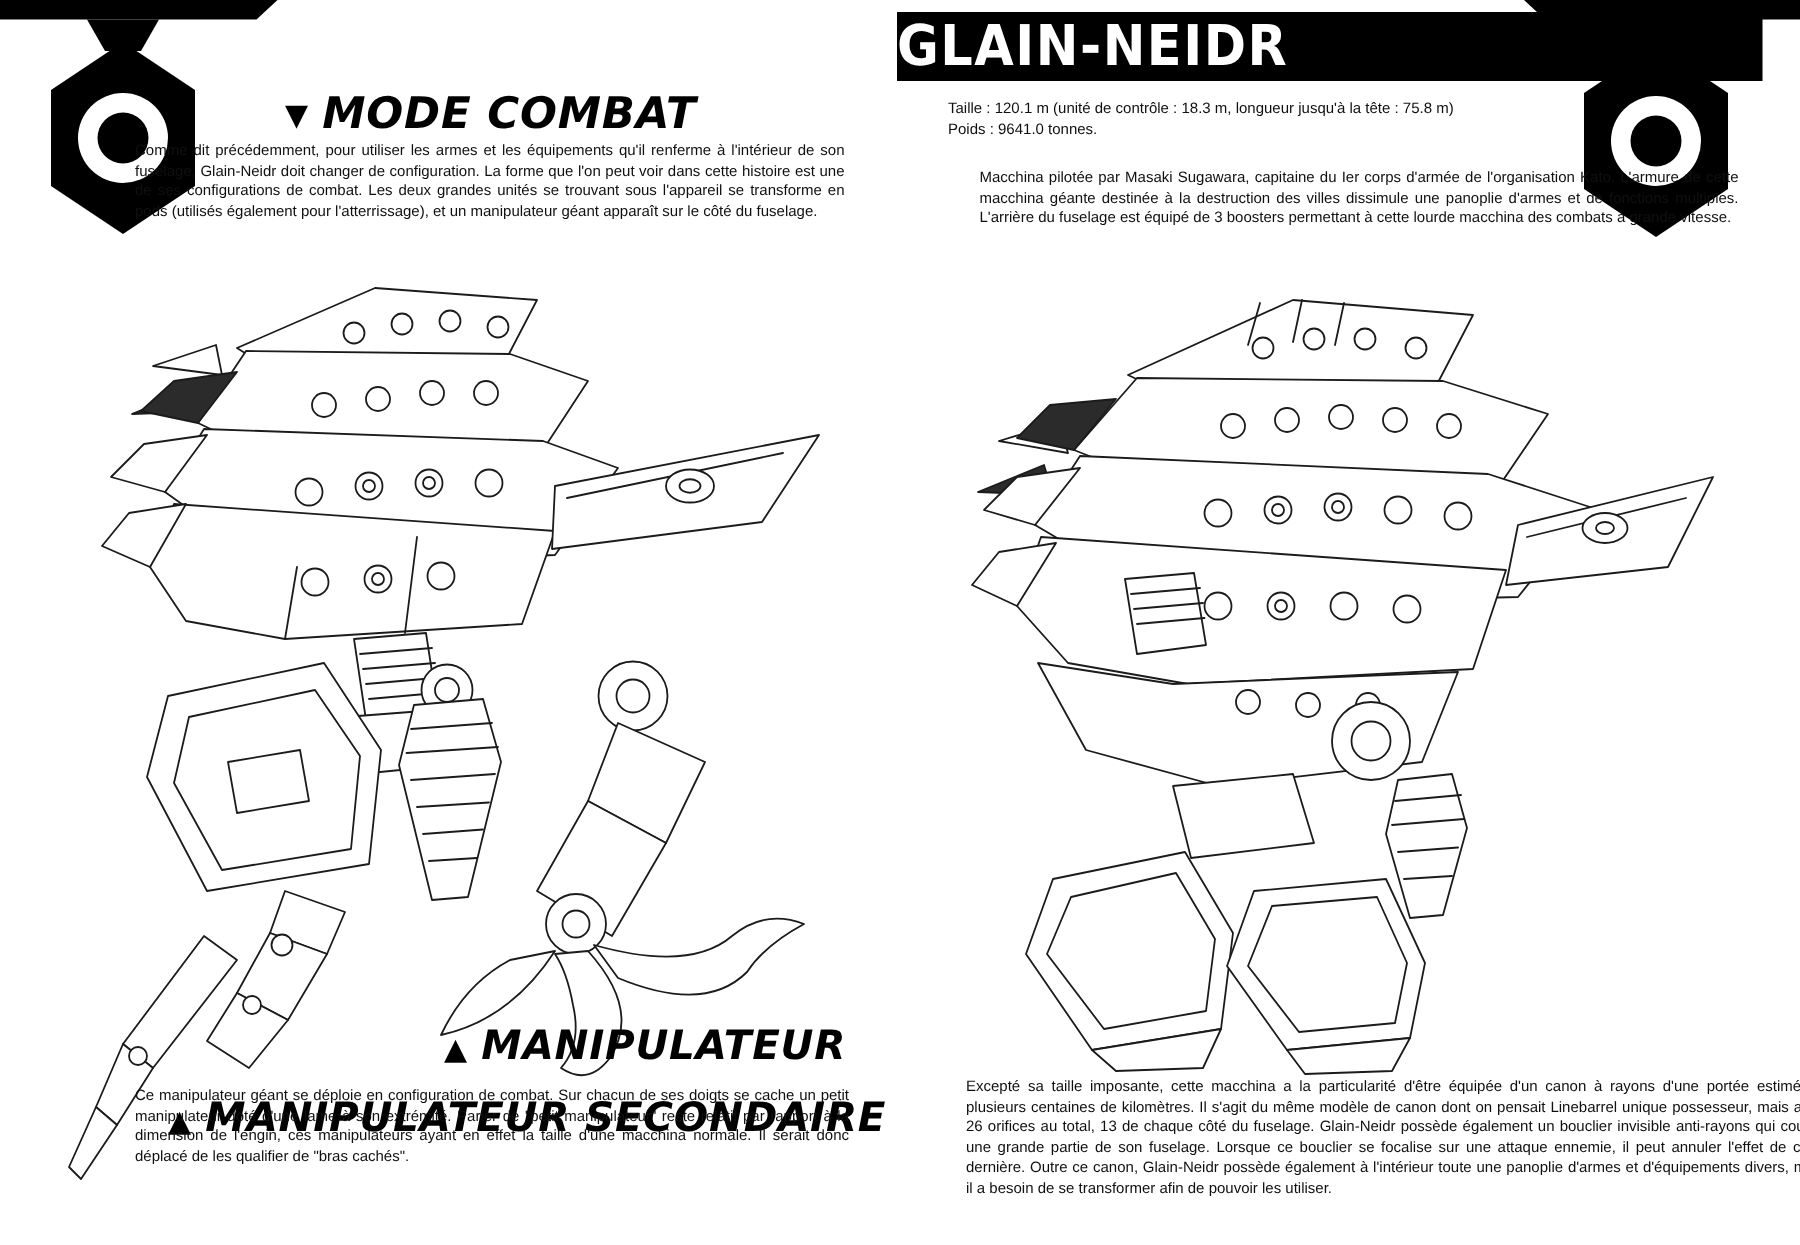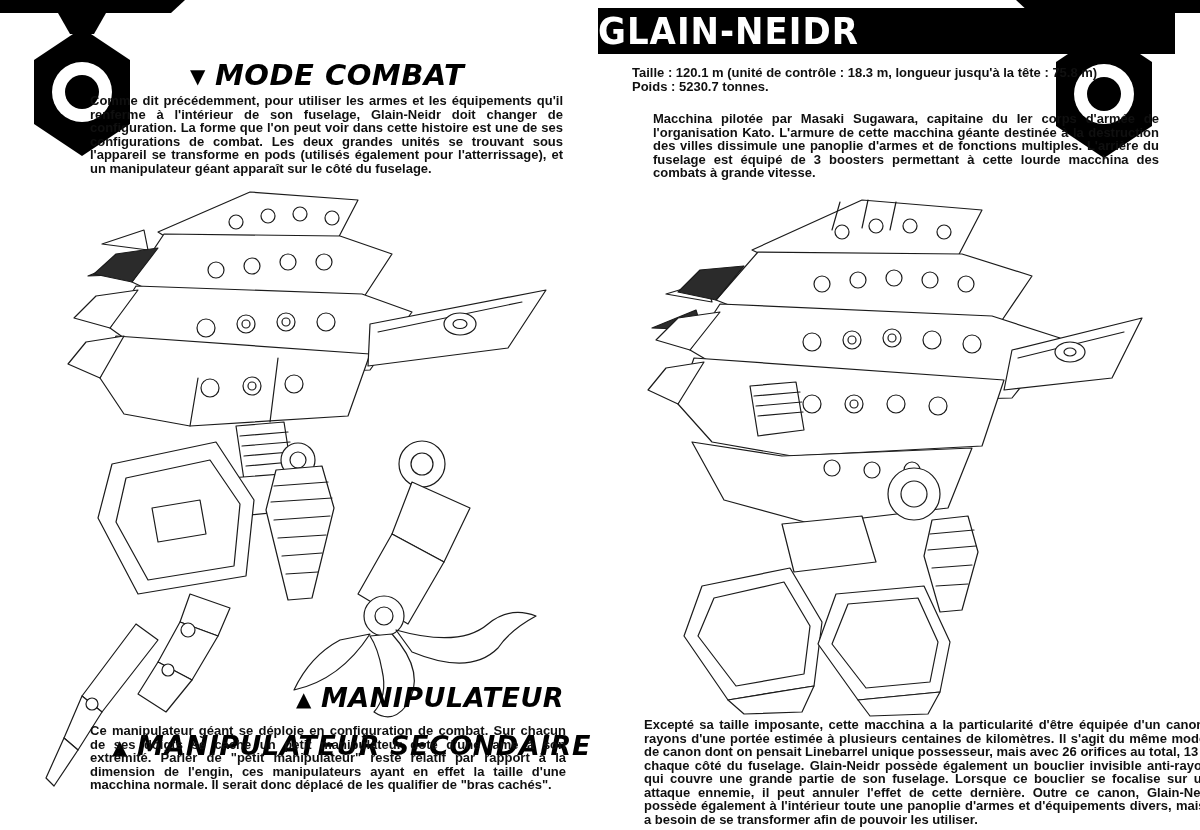--- a/index.html
+++ b/index.html
@@ -2,21 +2,21 @@
 <html><head>
 <meta charset="utf-8">
 <style>
   *{margin:0;padding:0;box-sizing:border-box}
   html,body{background:#9a9a9a}
   .page{position:relative;width:1200px;height:830px;background:#ffffff;overflow:hidden;
         font-family:"Liberation Sans",sans-serif;color:#0c0c0c}
   .abs{position:absolute}
   .art{z-index:1}
   .txt{z-index:3}
-  .body-text{font-size:13px;font-weight:bold;line-height:13.5px;text-align:justify;color:#101010}
+  .body-text{font-size:10px;font-weight:normal;line-height:13.5px;text-align:justify;color:#101010}
   .display{display:flex;align-items:center;gap:9px;font-family:"DejaVu Sans",sans-serif;
            font-weight:bold;font-style:italic;letter-spacing:.5px;white-space:nowrap;color:#000}
   .tri{font-style:normal;font-size:20px;line-height:1;transform:translateY(1px)}
   #banner{left:598px;top:8px;width:577px;height:46px;background:#000;display:flex;
           align-items:center;justify-content:flex-start;z-index:2}
   #banner .banner-title{color:#fff;font-size:34px;font-weight:bold;font-family:"DejaVu Sans",sans-serif;
           letter-spacing:1px;transform:scaleY(1.1)}
   #combat-heading{left:190px;top:58px;font-size:29px}
   #combat-body{left:90px;top:94px;width:473px}
   #manip-caption{left:296px;top:682px;font-size:27px}
@@ -149,21 +149,21 @@
 
   <div id="secondaire-heading" class="abs txt display">
     <span class="tri">▲</span>
     <span>MANIPULATEUR SECONDAIRE</span>
   </div>
 
   <p id="secondaire-body" class="abs txt body-text">Ce manipulateur géant se déploie en configuration de combat. Sur chacun de ses doigts se cache un petit manipulateur doté d'une lame à son extrémité. Parler de "petit manipulateur" reste relatif par rapport à la dimension de l'engin, ces manipulateurs ayant en effet la taille d'une macchina normale. Il serait donc déplacé de les qualifier de "bras cachés".</p>
 
   <div id="stats" class="abs txt body-text">
     <div>Taille : 120.1 m (unité de contrôle : 18.3 m, longueur jusqu'à la tête : 75.8 m)</div>
-    <div>Poids : 5230.7 tonnes.</div>
+    <div>Poids : 9641.0 tonnes.</div>
   </div>
 
   <p id="intro" class="abs txt body-text">Macchina pilotée par Masaki Sugawara, capitaine du Ier corps d'armée de l'organisation Kato. L'armure de cette macchina géante destinée à la destruction des villes dissimule une panoplie d'armes et de fonctions multiples. L'arrière du fuselage est équipé de 3 boosters permettant à cette lourde macchina des combats à grande vitesse.</p>
 
   <svg class="abs art" style="left:632px;top:190px" width="520" height="530" viewBox="0 0 520 530">
     <g stroke="#1b1b1b" fill="#ffffff" stroke-width="1.2" stroke-linejoin="round" stroke-linecap="round">
       <g>
         <path d="M64,120 L20,138 L70,140 Z" fill="#2b2b2b"></path>
         <path d="M74,92 L34,104 L80,112 Z"></path>
       </g>

